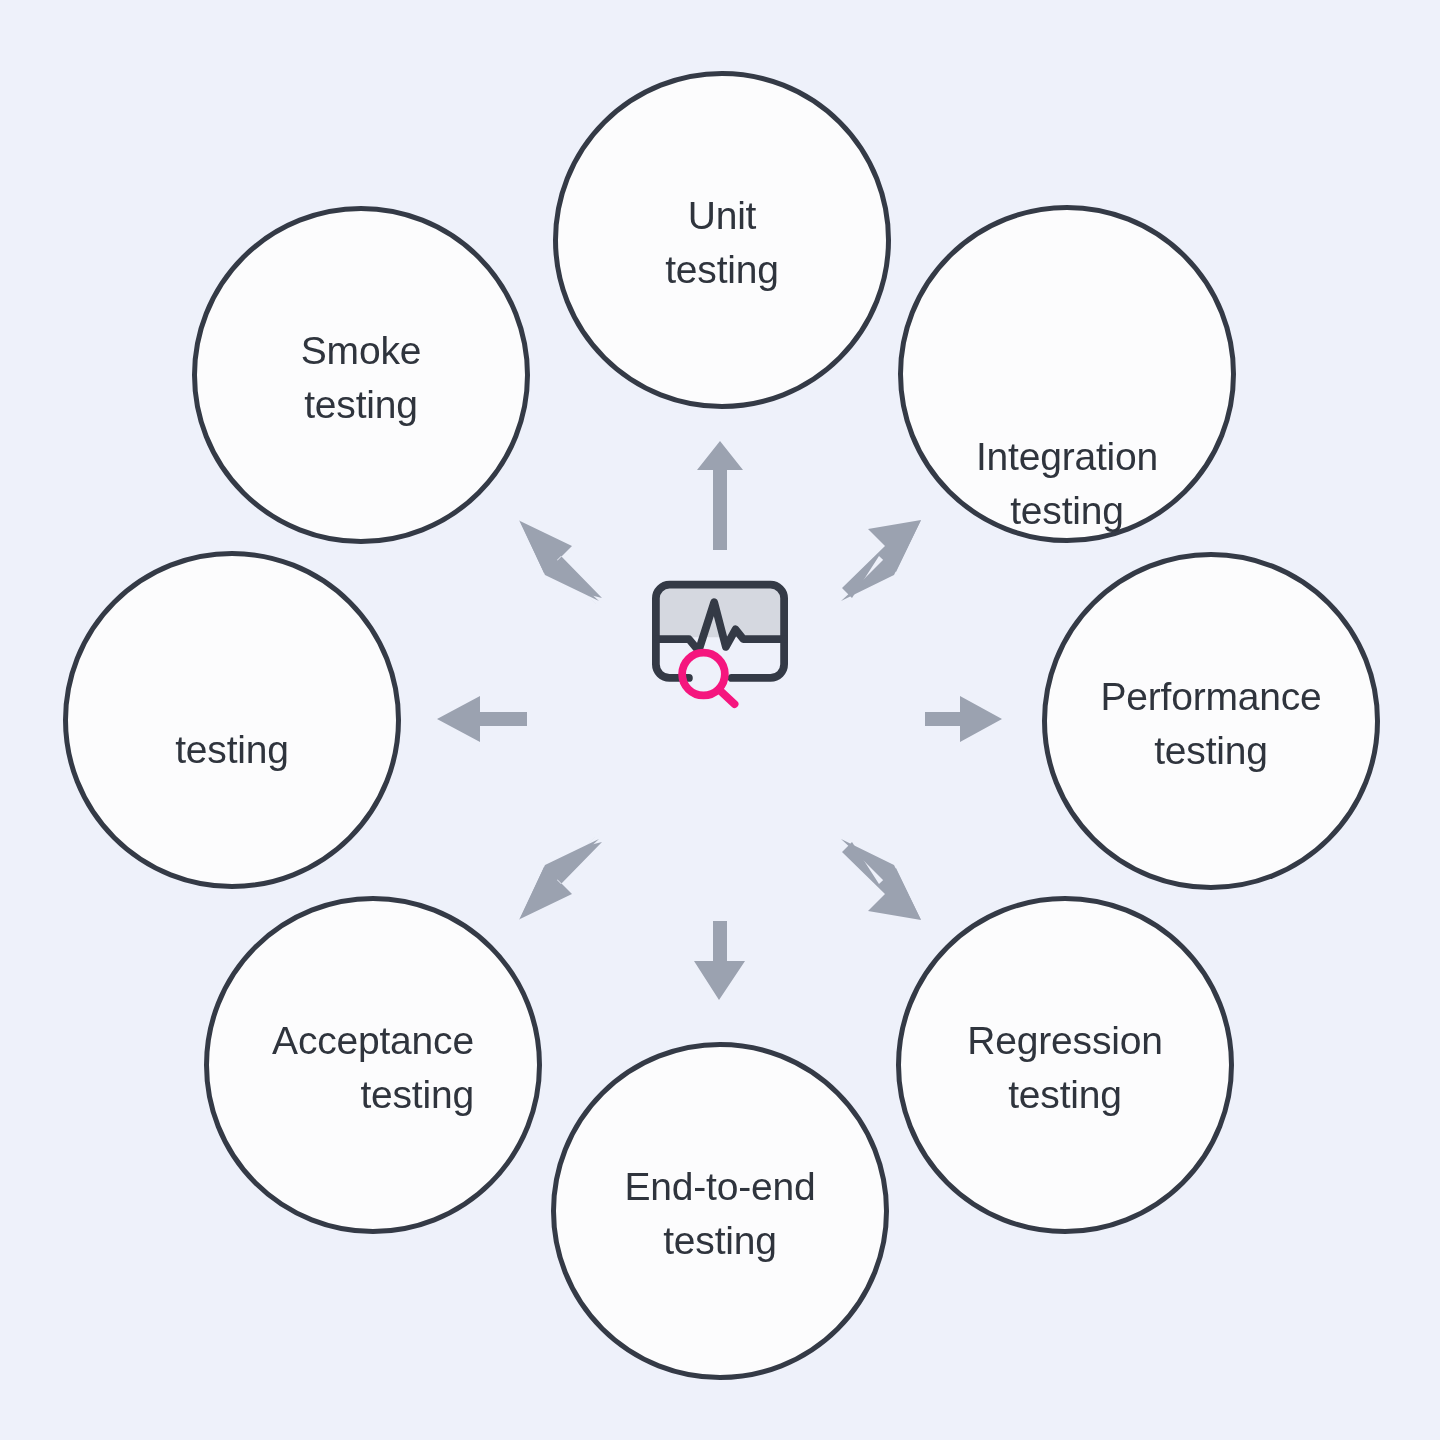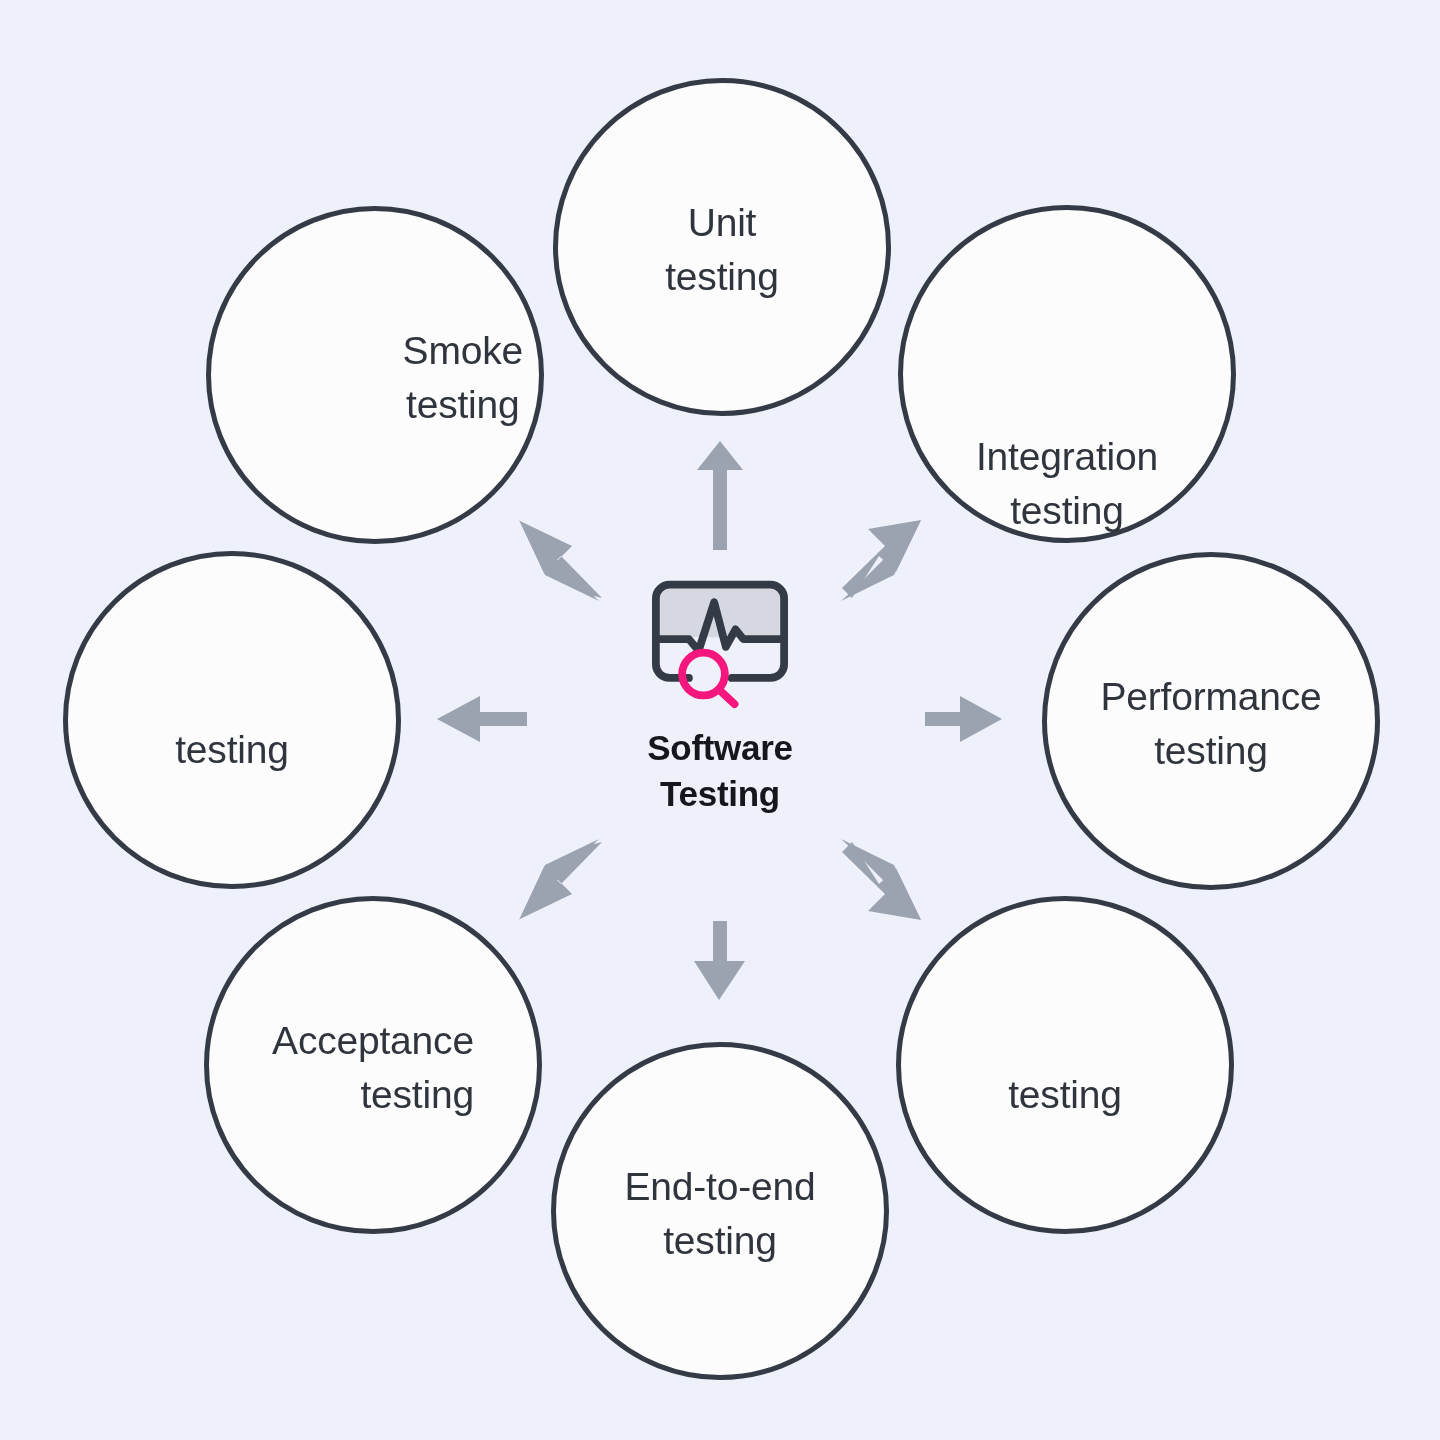--- a/index.html
+++ b/index.html
@@ -123,48 +123,47 @@
 
       <path d="M 14 64 L 146 64 L 146 92 a14 14 0 0 1 -14 14 L 28 106 a14 14 0 0 1 -14 -14 Z" fill="#eef1fa"></path>
 
       <path d="M 48 106 L 28 106 a14 14 0 0 1 -14 -14 L 14 24 a14 14 0 0 1 14 -14 L 132 10 a14 14 0 0 1 14 14 L 146 92 a14 14 0 0 1 -14 14 L 92 106" fill="none" stroke="#343a46" stroke-width="8" stroke-linecap="round" stroke-linejoin="round"></path>
 
       <path d="M 16 66 L 48 66 L 58 78 L 74 28 L 86 74 L 96 56 L 104 66 L 146 66" fill="none" stroke="#343a46" stroke-width="8" stroke-linecap="round" stroke-linejoin="round"></path>
 
       <circle cx="63" cy="102" r="22" fill="none" stroke="#f5167e" stroke-width="8"></circle>
       <line x1="79" y1="118" x2="95" y2="133" stroke="#f5167e" stroke-width="8" stroke-linecap="round"></line>
     </svg>
-    <div id="center-label"><span>Software</span><br><span>Testing</span></div>
   </div>
 
-  <div class="node-circle" style="left:553px; top:78px; width:338px; height:338px;">
+  <div class="node-circle" style="left:553px; top:71px; width:338px; height:338px;">
     <div class="node-label"><span>Unit</span><br><span>testing</span></div>
   </div>
 
   <div class="node-circle" style="left:898px; top:205px; width:338px; height:338px;align-items:flex-end;">
     <div class="node-label"><span>Integration</span><br><span>testing</span></div>
   </div>
 
   <div class="node-circle" style="left:1042px; top:552px; width:338px; height:338px;">
     <div class="node-label"><span>Performance</span><br><span>testing</span></div>
   </div>
 
   <div class="node-circle" style="left:896px; top:896px; width:338px; height:338px;">
-    <div class="node-label"><br><span>testing</span></div>
+    <div class="node-label"><span>Regression</span><br><span>testing</span></div>
   </div>
 
   <div class="node-circle" style="left:551px; top:1042px; width:338px; height:338px;">
     <div class="node-label"><span>End-to-end</span><br><span>testing</span></div>
   </div>
 
   <div class="node-circle" style="left:204px; top:896px; width:338px; height:338px;text-align:right;">
     <div class="node-label"><span>Acceptance</span><br><span>testing</span></div>
   </div>
 
   <div class="node-circle" style="left:63px; top:551px; width:338px; height:338px;">
     <div class="node-label"><br><span>testing</span></div>
   </div>
 
-  <div class="node-circle" style="left:206px; top:206px; width:338px; height:338px;justify-content:flex-end;">
+  <div class="node-circle" style="left:192px; top:206px; width:338px; height:338px;">
     <div class="node-label"><span>Smoke</span><br><span>testing</span></div>
   </div>
 
 </div>
 
 </body></html>

